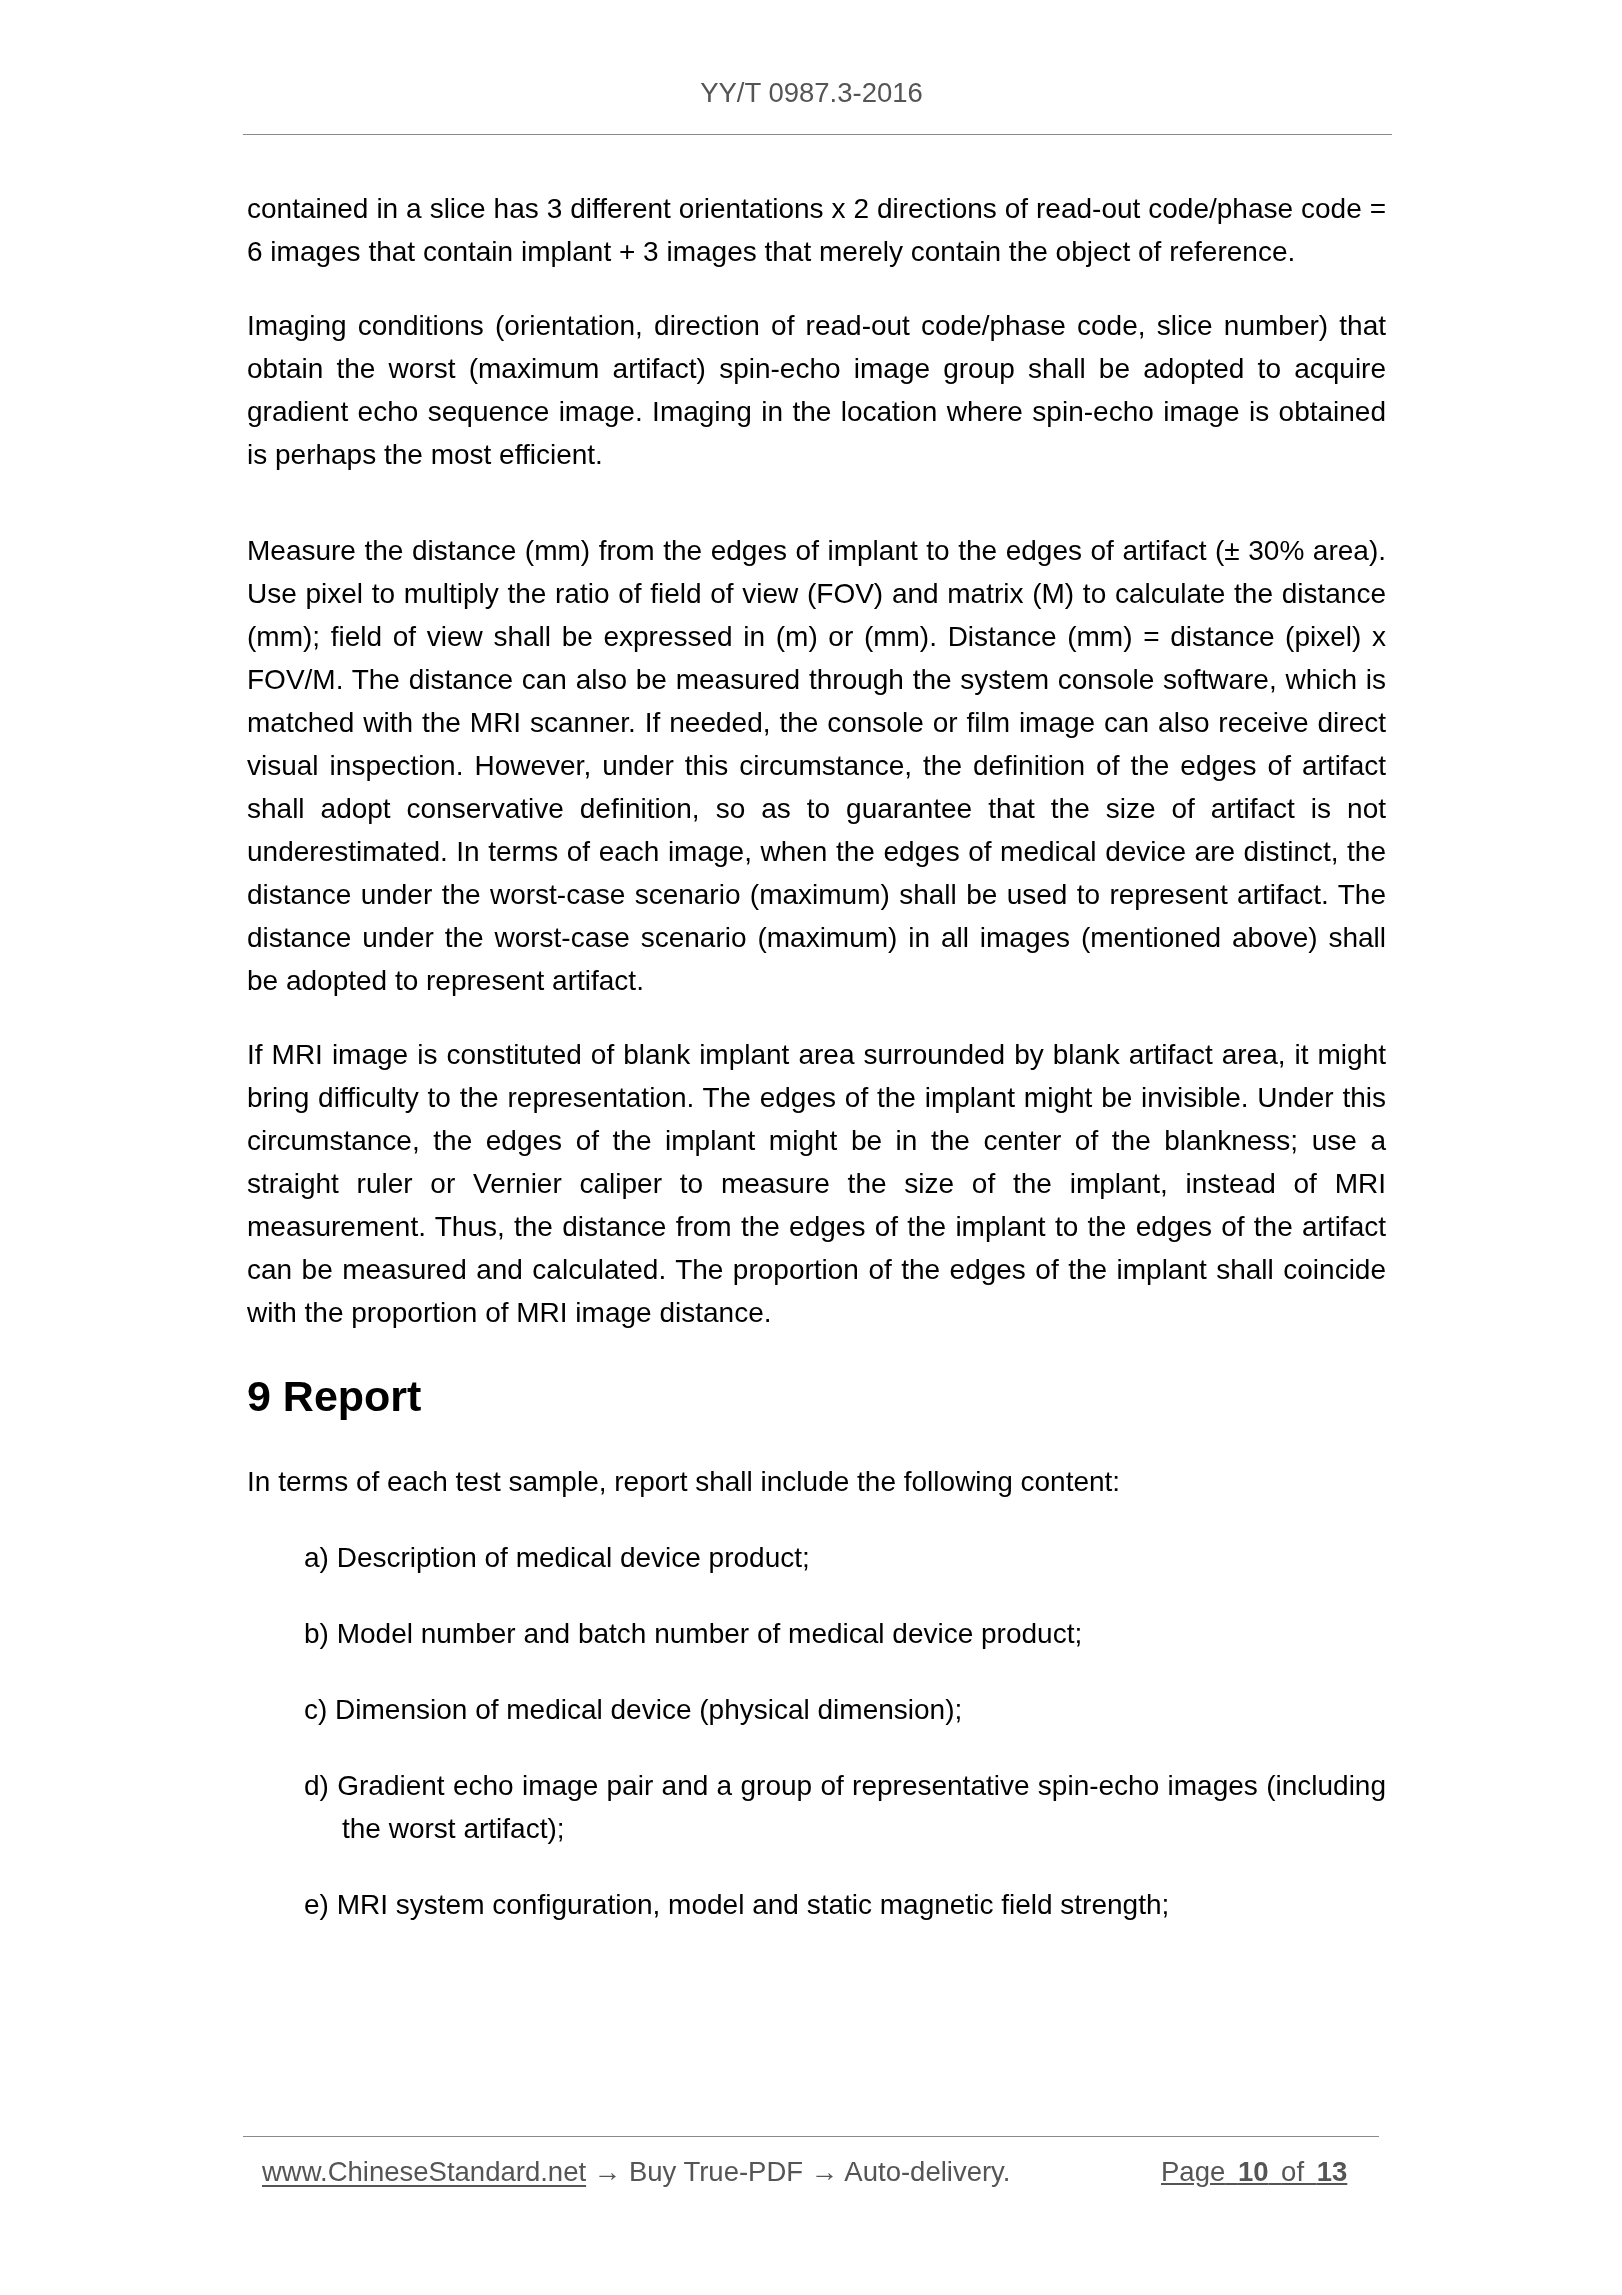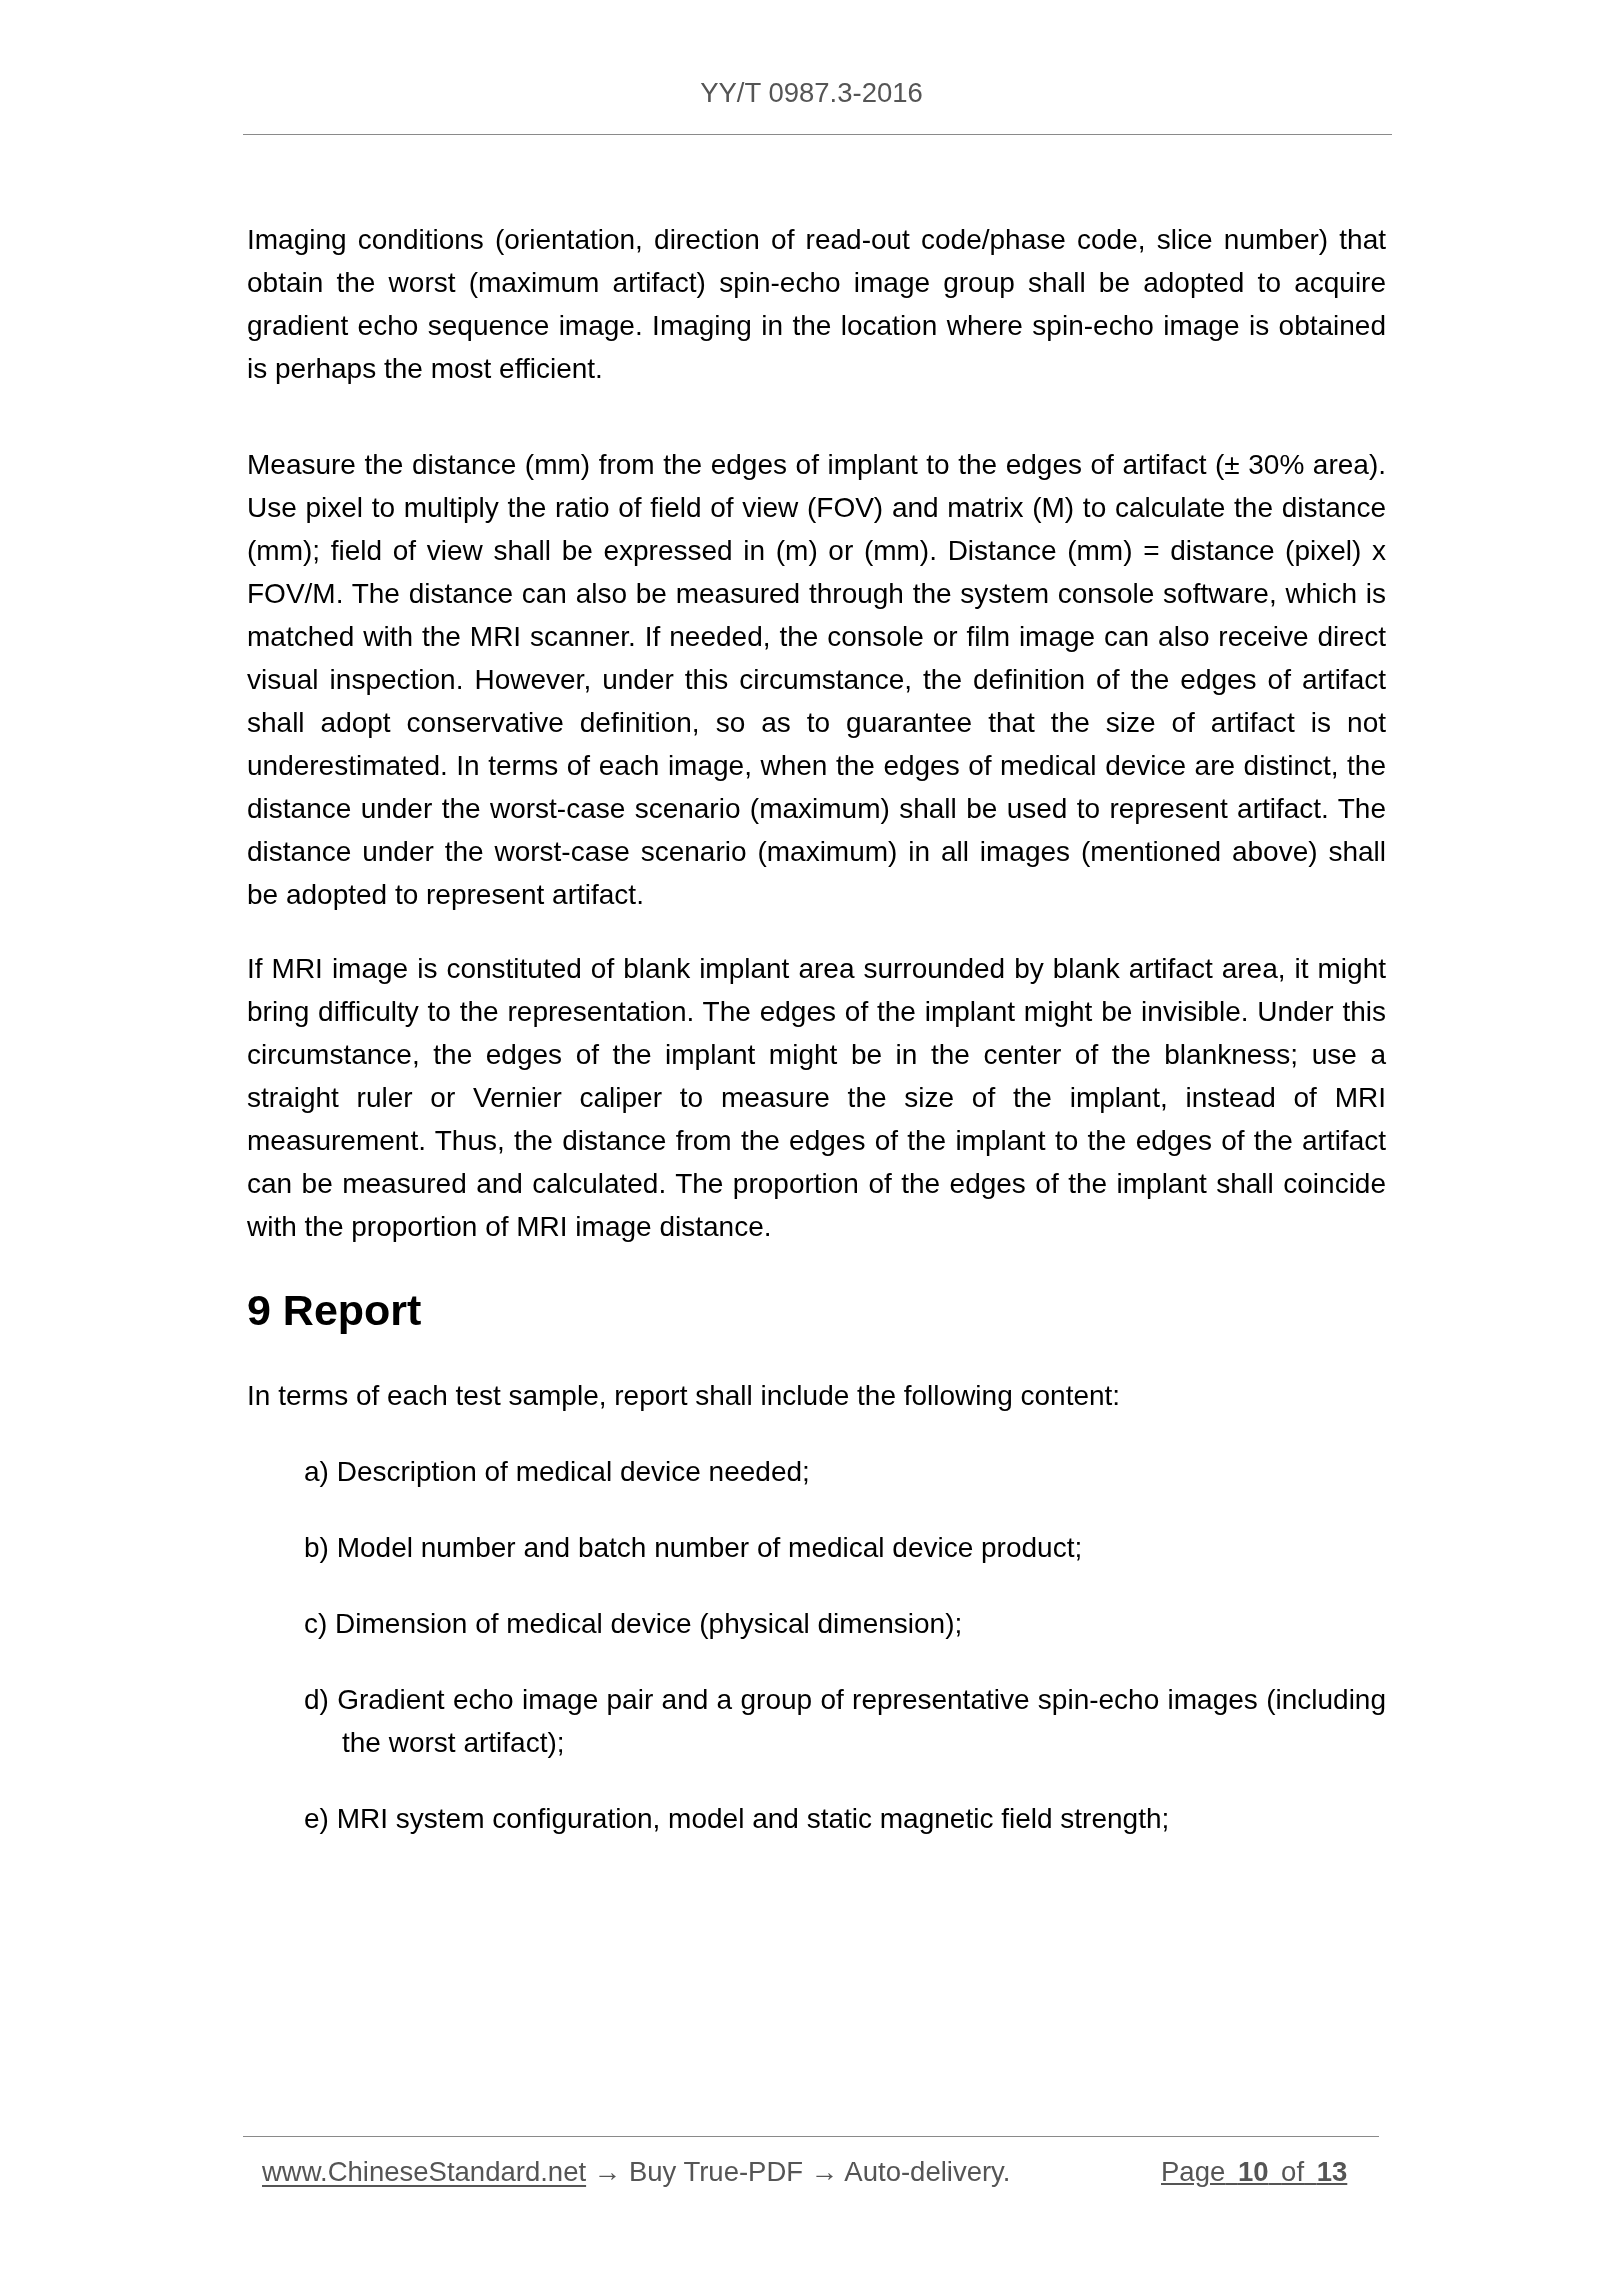--- a/index.html
+++ b/index.html
@@ -32,39 +32,40 @@
 </style>
 </head>
 <body>
 
 <div class="page">
 
   <div class="hdr-title">YY/T 0987.3-2016</div>
   <div class="hdr-rule"></div>
 
   <div class="body">
+    <p class="para">contained in a slice has 3 different orientations x 2 directions of read-out code/phase code = 6 images that contain implant + 3 images that merely contain the object of reference.</p>
     <div class="gap-para"></div>
     <p class="para">Imaging conditions (orientation, direction of read-out code/phase code, slice number) that obtain the worst (maximum artifact) spin-echo image group shall be adopted to acquire gradient echo sequence image. Imaging in the location where spin-echo image is obtained is perhaps the most efficient.</p>
 
     <div style="height:28px"></div>
     <div style="height:25px"></div>
 
     <p class="para">Measure the distance (mm) from the edges of implant to the edges of artifact (± 30% area). Use pixel to multiply the ratio of field of view (FOV) and matrix (M) to calculate the distance (mm); field of view shall be expressed in (m) or (mm). Distance (mm) = distance (pixel) x FOV/M. The distance can also be measured through the system console software, which is matched with the MRI scanner. If needed, the console or film image can also receive direct visual inspection. However, under this circumstance, the definition of the edges of artifact shall adopt conservative definition, so as to guarantee that the size of artifact is not underestimated. In terms of each image, when the edges of medical device are distinct, the distance under the worst-case scenario (maximum) shall be used to represent artifact. The distance under the worst-case scenario (maximum) in all images (mentioned above) shall be adopted to represent artifact.</p>
     <div class="gap-para"></div>
     <p class="para">If MRI image is constituted of blank implant area surrounded by blank artifact area, it might bring difficulty to the representation. The edges of the implant might be invisible. Under this circumstance, the edges of the implant might be in the center of the blankness; use a straight ruler or Vernier caliper to measure the size of the implant, instead of MRI measurement. Thus, the distance from the edges of the implant to the edges of the artifact can be measured and calculated. The proportion of the edges of the implant shall coincide with the proportion of MRI image distance.</p>
 
     <div style="height:33px"></div>
     <h2 class="chap">9 Report</h2>
     <div style="height:35px"></div>
 
     <p class="para">In terms of each test sample, report shall include the following content:</p>
     <div style="height:33px"></div>
 
     <ul class="items">
-      <li>a) Description of medical device needed;</li>
+      <li>a) Description of medical device product;</li>
       <li style="margin-top:33px">b) Model number and batch number of medical device product;</li>
       <li style="margin-top:33px">c) Dimension of medical device (physical dimension);</li>
       <li style="margin-top:33px">d) Gradient echo image pair and a group of representative spin-echo images (including the worst artifact);</li>
       <li style="margin-top:33px">e) MRI system configuration, model and static magnetic field strength;</li>
     </ul>
   </div>
 
   <div class="ftr-rule"></div>
   <div class="ftr">
     <a>www.ChineseStandard.net</a>

